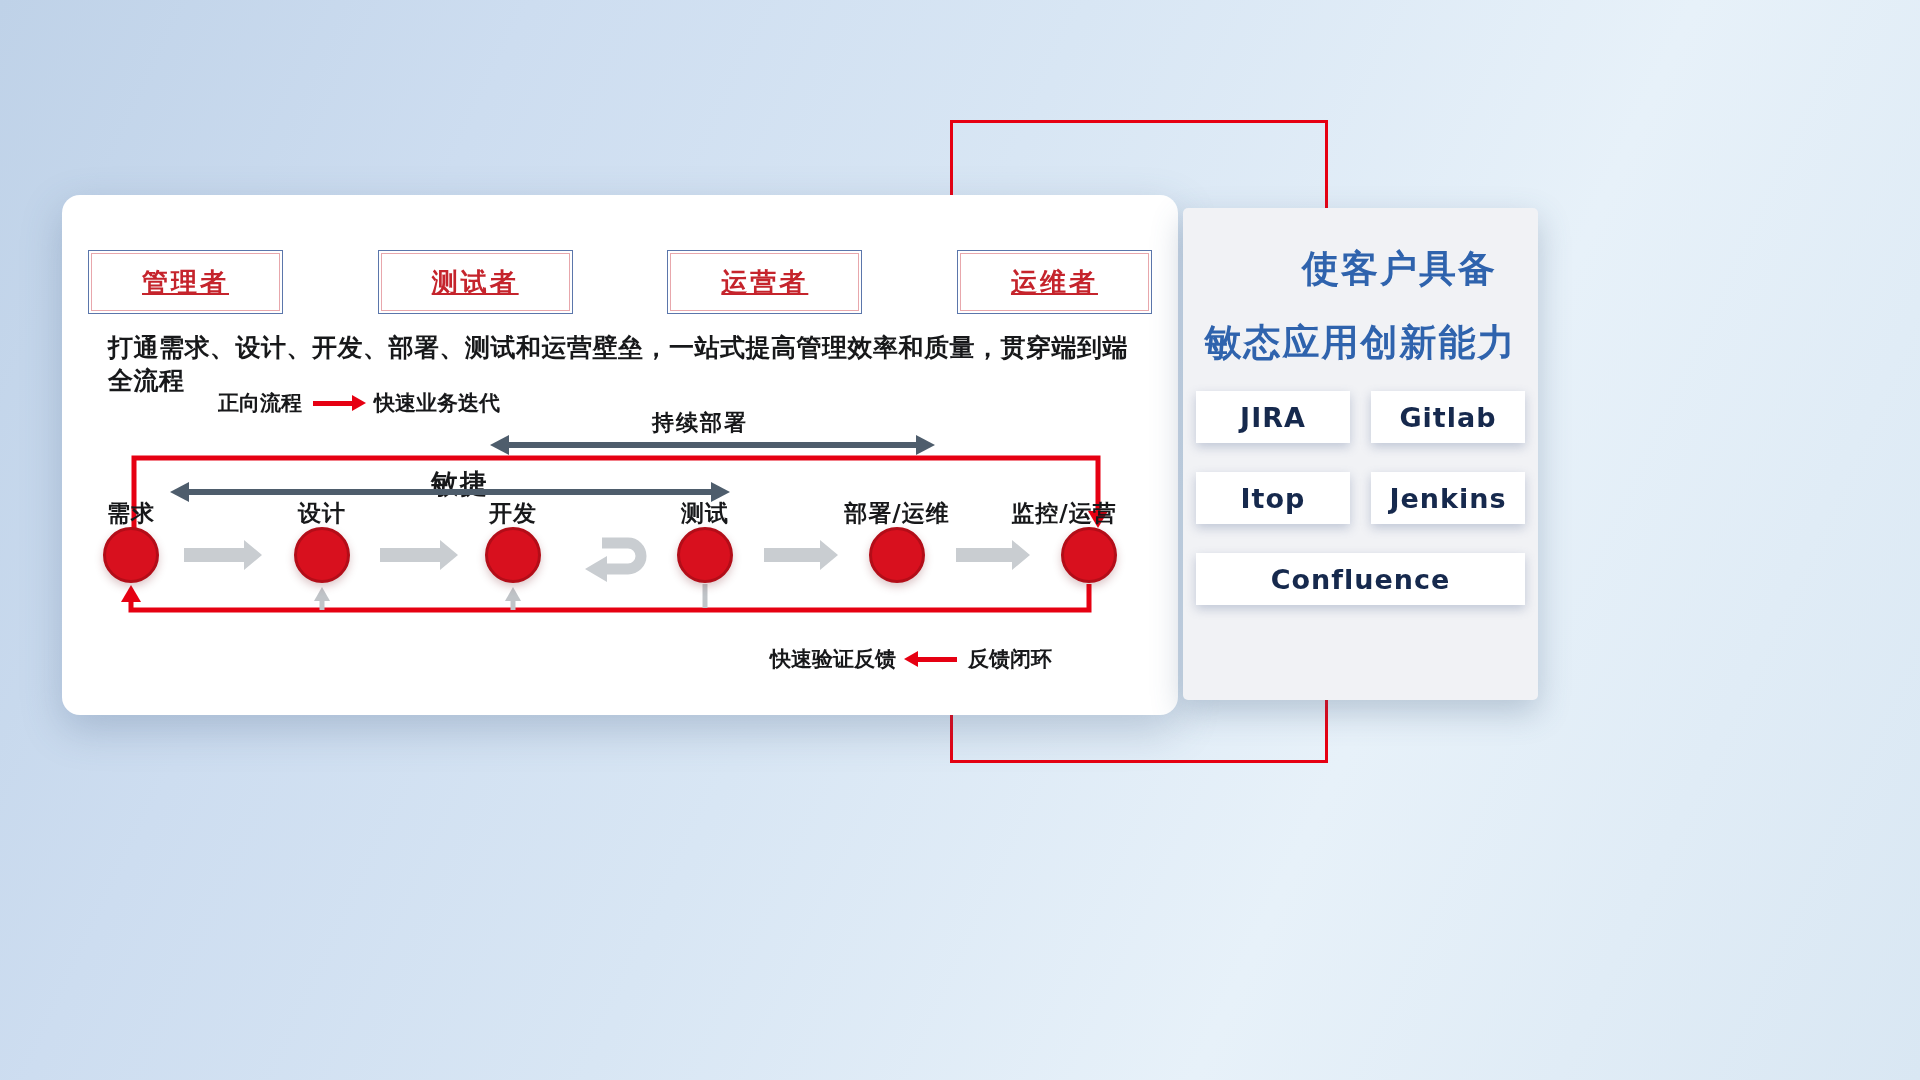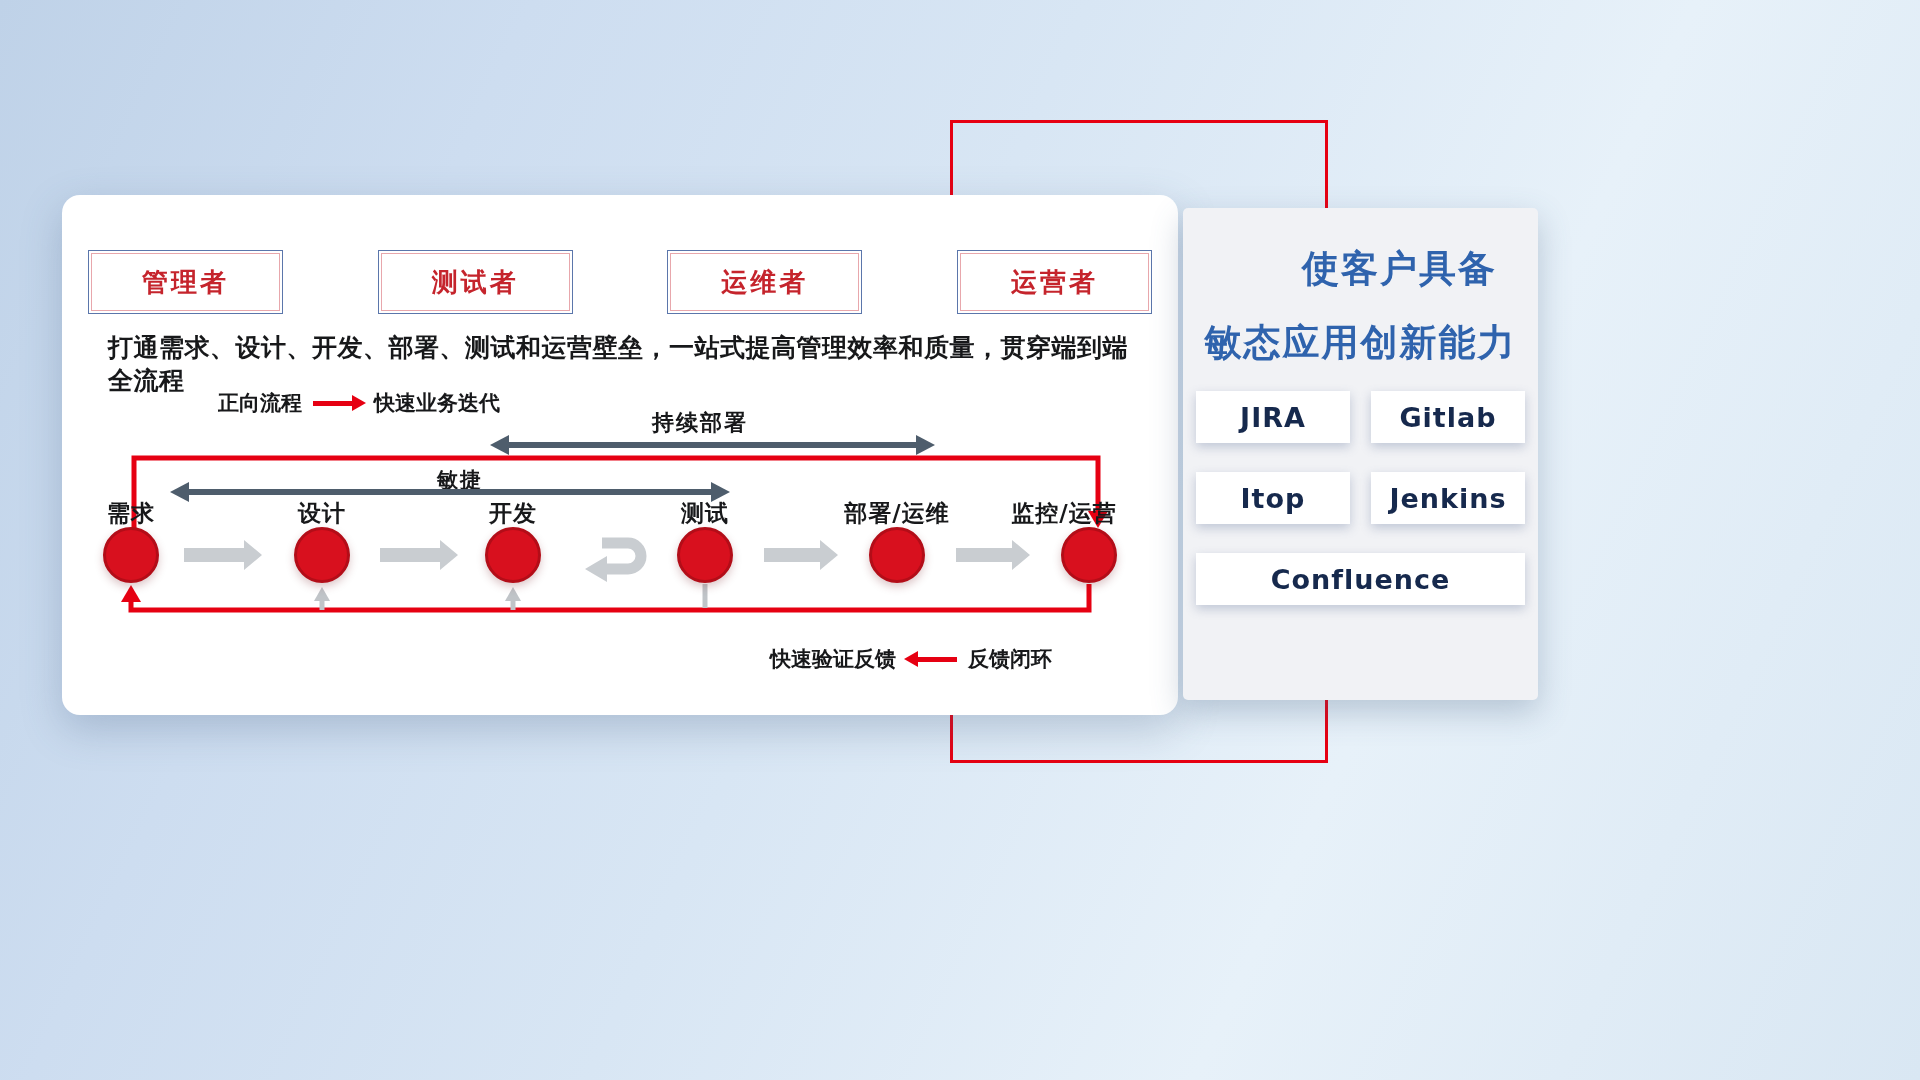--- a/index.html
+++ b/index.html
@@ -27,21 +27,21 @@
     position:absolute;left:26px;top:55px;width:1064px;height:62px;
     display:flex;justify-content:space-between;
   }
   .role-box{
     position:relative;width:193px;height:62px;background:#fff;
     border:1px solid #5b76ab;display:flex;align-items:center;justify-content:center;
   }
   .role-box::after{
     content:"";position:absolute;inset:2px;border:1px solid rgba(205,60,72,.45);pointer-events:none;
   }
-  .role-box span{font-size:26px;font-weight:bold;color:#c5242c;letter-spacing:3px;}
+  .role-box span{font-size:26px;font-weight:bold;color:#c5242c;letter-spacing:3px;text-decoration:underline;}
 
   .subtitle{
     position:absolute;left:46px;top:136px;width:1040px;
     font-size:25px;font-weight:bold;color:#17181a;letter-spacing:.5px;
   }
 
   .legend{position:absolute;display:flex;align-items:center;gap:11px;}
   .legend-top{left:156px;top:194px;}
   .legend-bottom{left:708px;top:450px;}
   .lg-text{font-size:21px;font-weight:bold;color:#17181a;}
@@ -52,21 +52,21 @@
     border-left:14px solid #e60012;border-top:8px solid transparent;border-bottom:8px solid transparent;
   }
   .arrow-left{position:relative;width:40px;height:5px;background:#e60012;margin-left:10px;}
   .arrow-left::after{
     content:"";position:absolute;left:-13px;top:-6px;
     border-right:14px solid #e60012;border-top:8px solid transparent;border-bottom:8px solid transparent;
   }
 
   .span-label{position:absolute;text-align:center;font-weight:bold;color:#17181a;}
   .cd-label{left:558px;top:213px;width:160px;font-size:22px;letter-spacing:2px;}
-  .agile-label{left:348px;top:271px;width:100px;font-size:21px;letter-spacing:2px;}
+  .agile-label{left:348px;top:271px;width:100px;font-size:27px;letter-spacing:2px;}
 
   .flow-svg{position:absolute;left:0;top:0;}
 
   .node{
     position:absolute;width:56px;height:56px;border-radius:50%;
     background:#d8101e;border:3px solid #b30d18;box-sizing:border-box;
     box-shadow:0 4px 8px rgba(120,30,40,.25);
   }
   .node-label{
     position:absolute;top:303px;width:140px;text-align:center;
@@ -107,24 +107,24 @@
   <div class="main-panel">
 
     <div class="roles">
       <div class="role-box">
           <span>管理者</span>
         </div>
       <div class="role-box">
           <span>测试者</span>
         </div>
       <div class="role-box">
+          <span>运营者</span>
+        </div>
+      <div class="role-box">
           <span>运维者</span>
-        </div>
-      <div class="role-box">
-          <span>运营者</span>
         </div>
     </div>
 
     <div class="subtitle">打通需求、设计、开发、部署、测试和运营壁垒，一站式提高管理效率和质量，贯穿端到端全流程</div>
 
     <div class="legend legend-top">
       <span class="lg-text">正向流程</span>
       <span class="arrow-right"></span>
       <span class="lg-text">快速业务迭代</span>
     </div>

